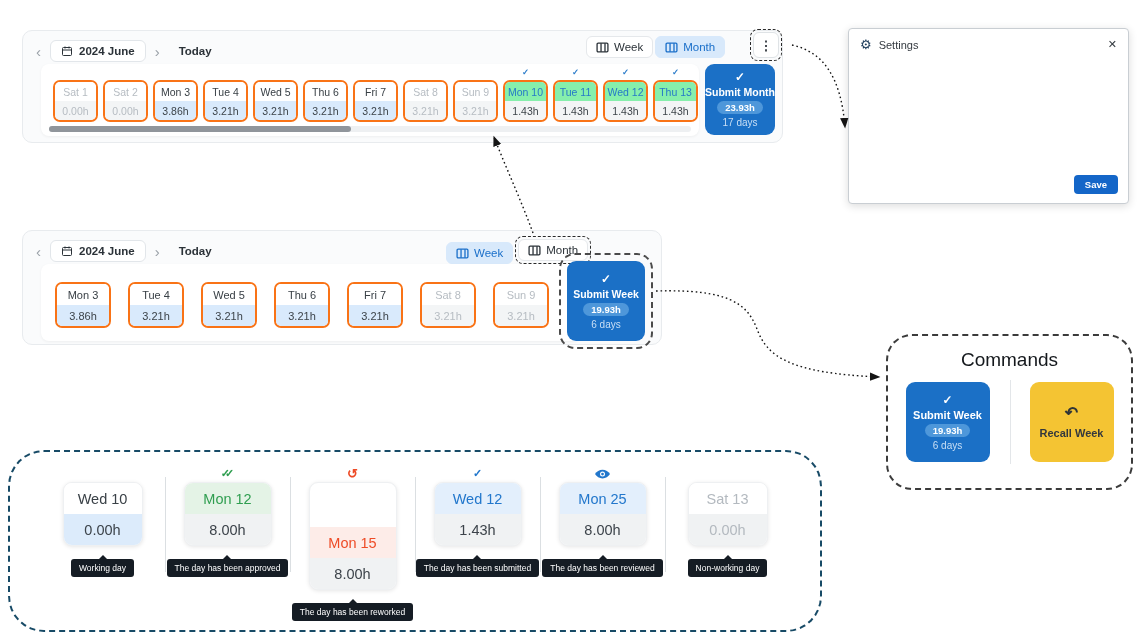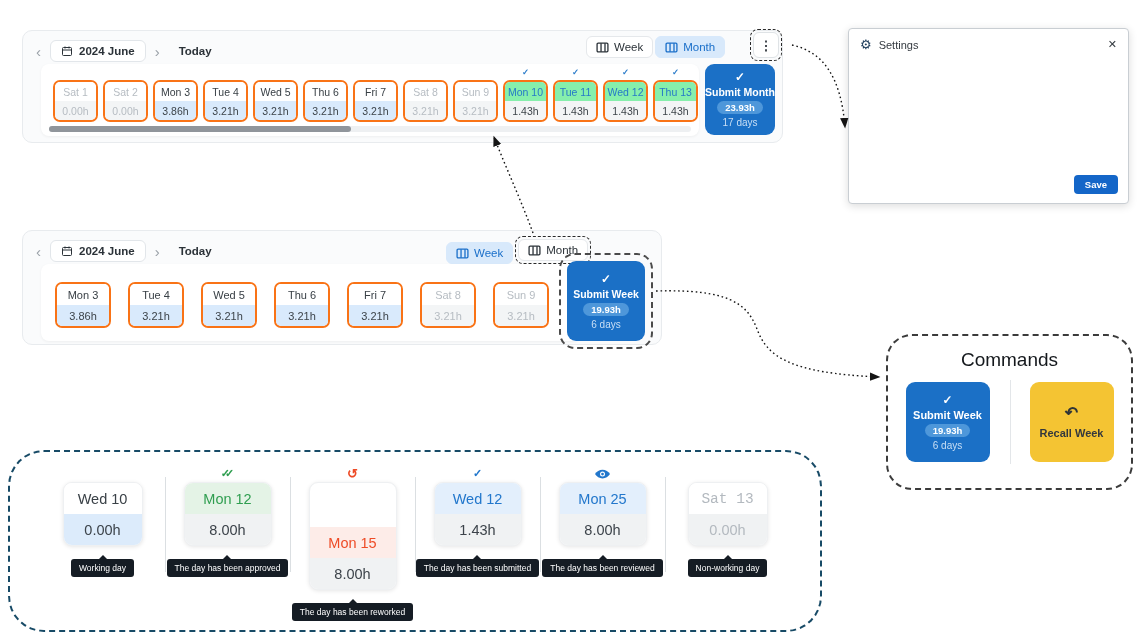--- a/index.html
+++ b/index.html
@@ -105,21 +105,21 @@
   .ico-submitted { color:#2277cc; font-size:11px; font-weight:700; }
   .status-card { width:88px; border-radius:9px; overflow:hidden; border:1px solid #eef0f2;
     box-shadow:0 1px 4px rgba(0,0,0,.10); background:#fff; text-align:center; }
   .status-card .s-top { padding:8px 0 7px; font-size:14.5px; color:#3a4147; background:#fff; }
   .status-card .s-bot { padding:8px 0 7px; font-size:14.5px; color:#3c434a; background:#f0f2f3; }
   .st-working { width:80px; } .st-working .s-bot { background:#dcebfb; }
   .st-approved .s-top { background:#e4f3e6; color:#2f9e50; }
   .st-reworked .s-top { background:#fdece8; color:#ee4b26;margin-top:44px; }
   .st-submitted .s-top { background:#e3effc; color:#2277cc; }
   .st-reviewed .s-top { background:#e3effc; color:#2277cc; }
-  .st-nonworking { width:80px; } .st-nonworking .s-top { color:#b3b9bf;font-family:Liberation Mono, monospace; }
+  .st-nonworking { width:80px; } .st-nonworking .s-top { color:#b3b9bf; }
   .st-nonworking .s-bot { color:#b3b9bf; }
   .tooltip { margin-top:13px; background:#151c24; color:#fff; font-size:8.5px; padding:4px 8px;
     border-radius:3px; position:relative; white-space:nowrap; }
   .tooltip-arrow { position:absolute; top:-4px; left:50%; transform:translateX(-50%); width:0; height:0;
     border-left:4px solid transparent; border-right:4px solid transparent; border-bottom:4px solid #151c24; }
   .status-caption { position:absolute; bottom:10px; left:0; width:100%; text-align:center;
     font-size:15px; color:#4b5965; }
 
   
   #arrows { position:absolute; left:0; top:0; width:1140px; height:638px; pointer-events:none; }

